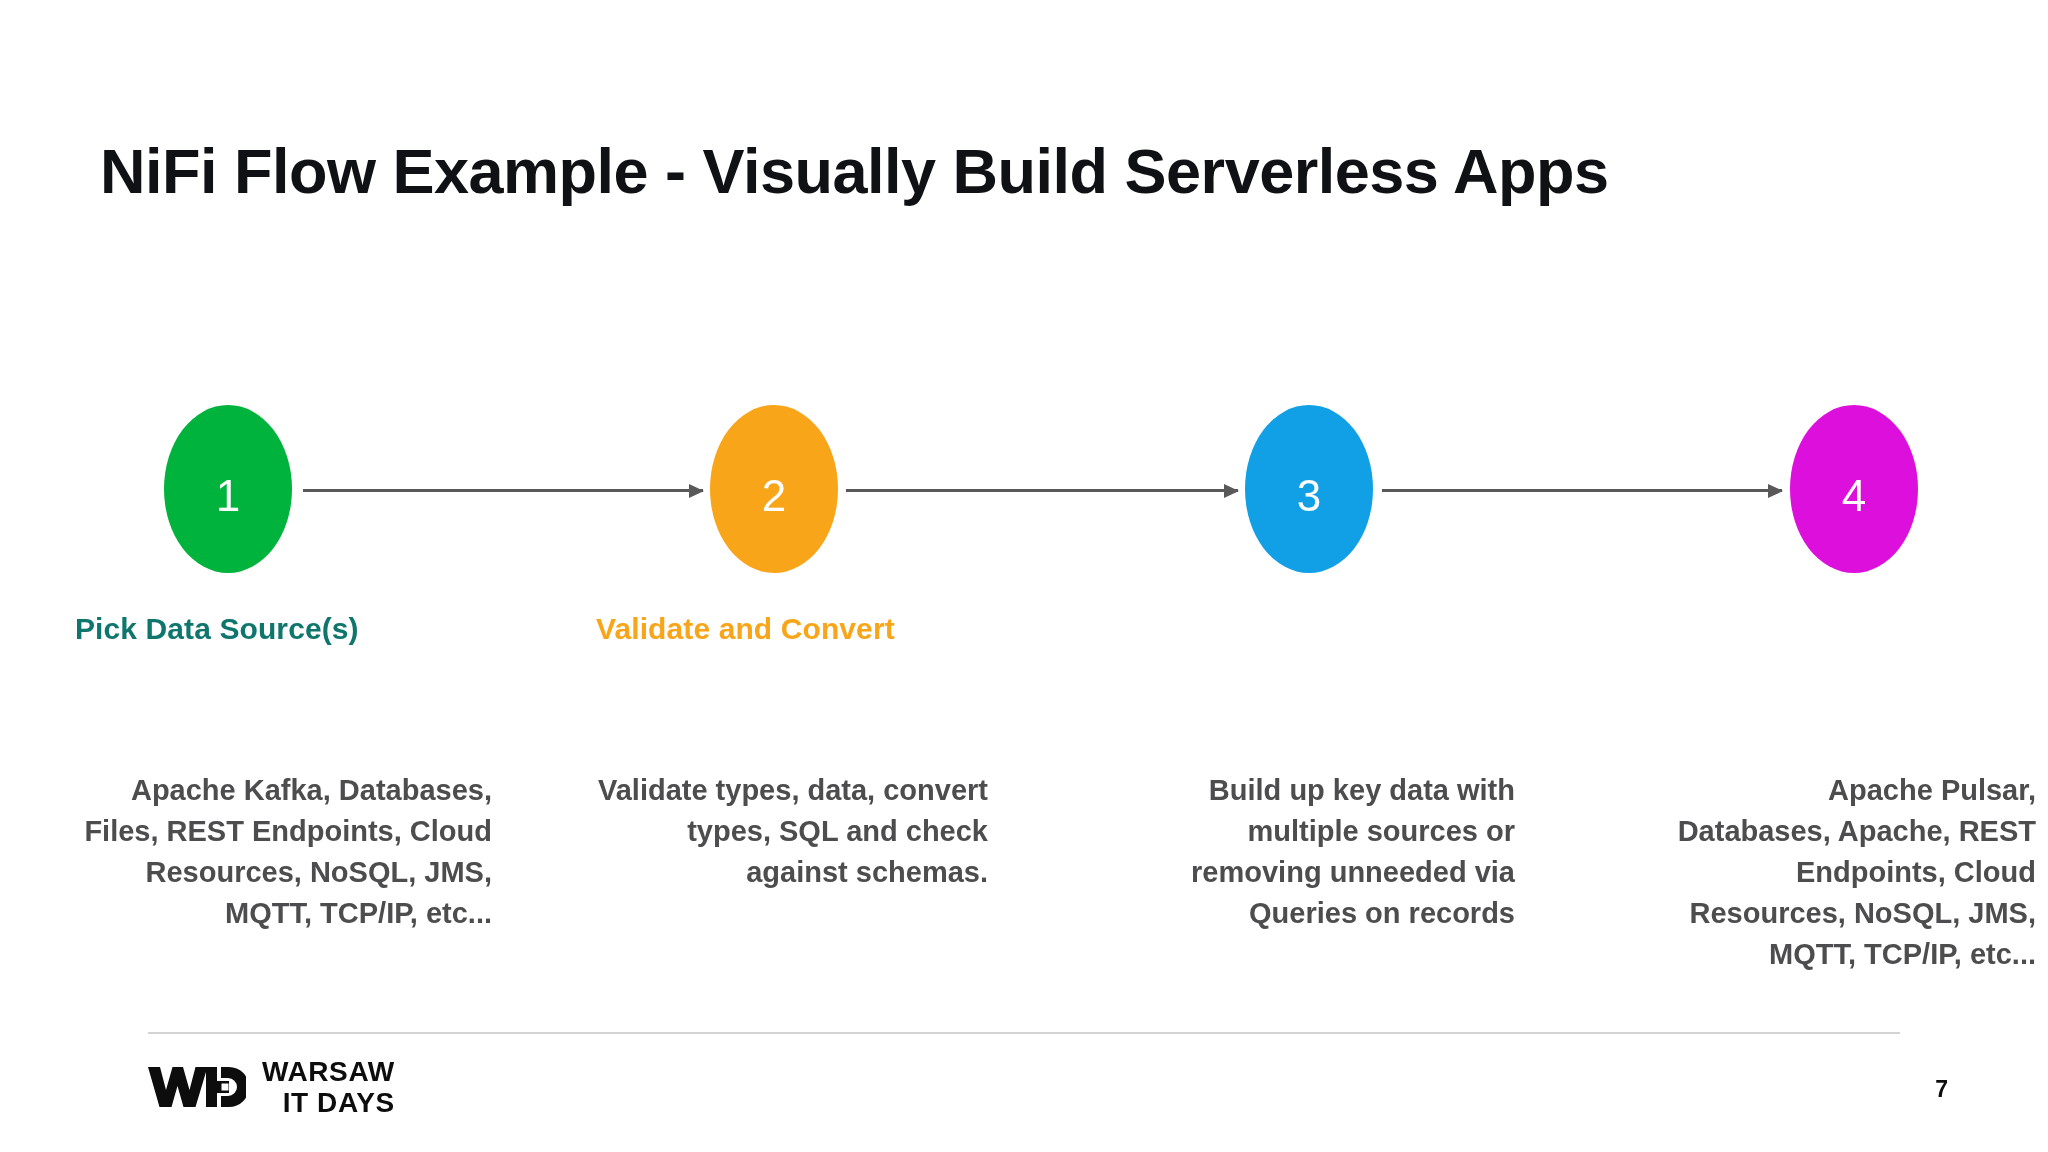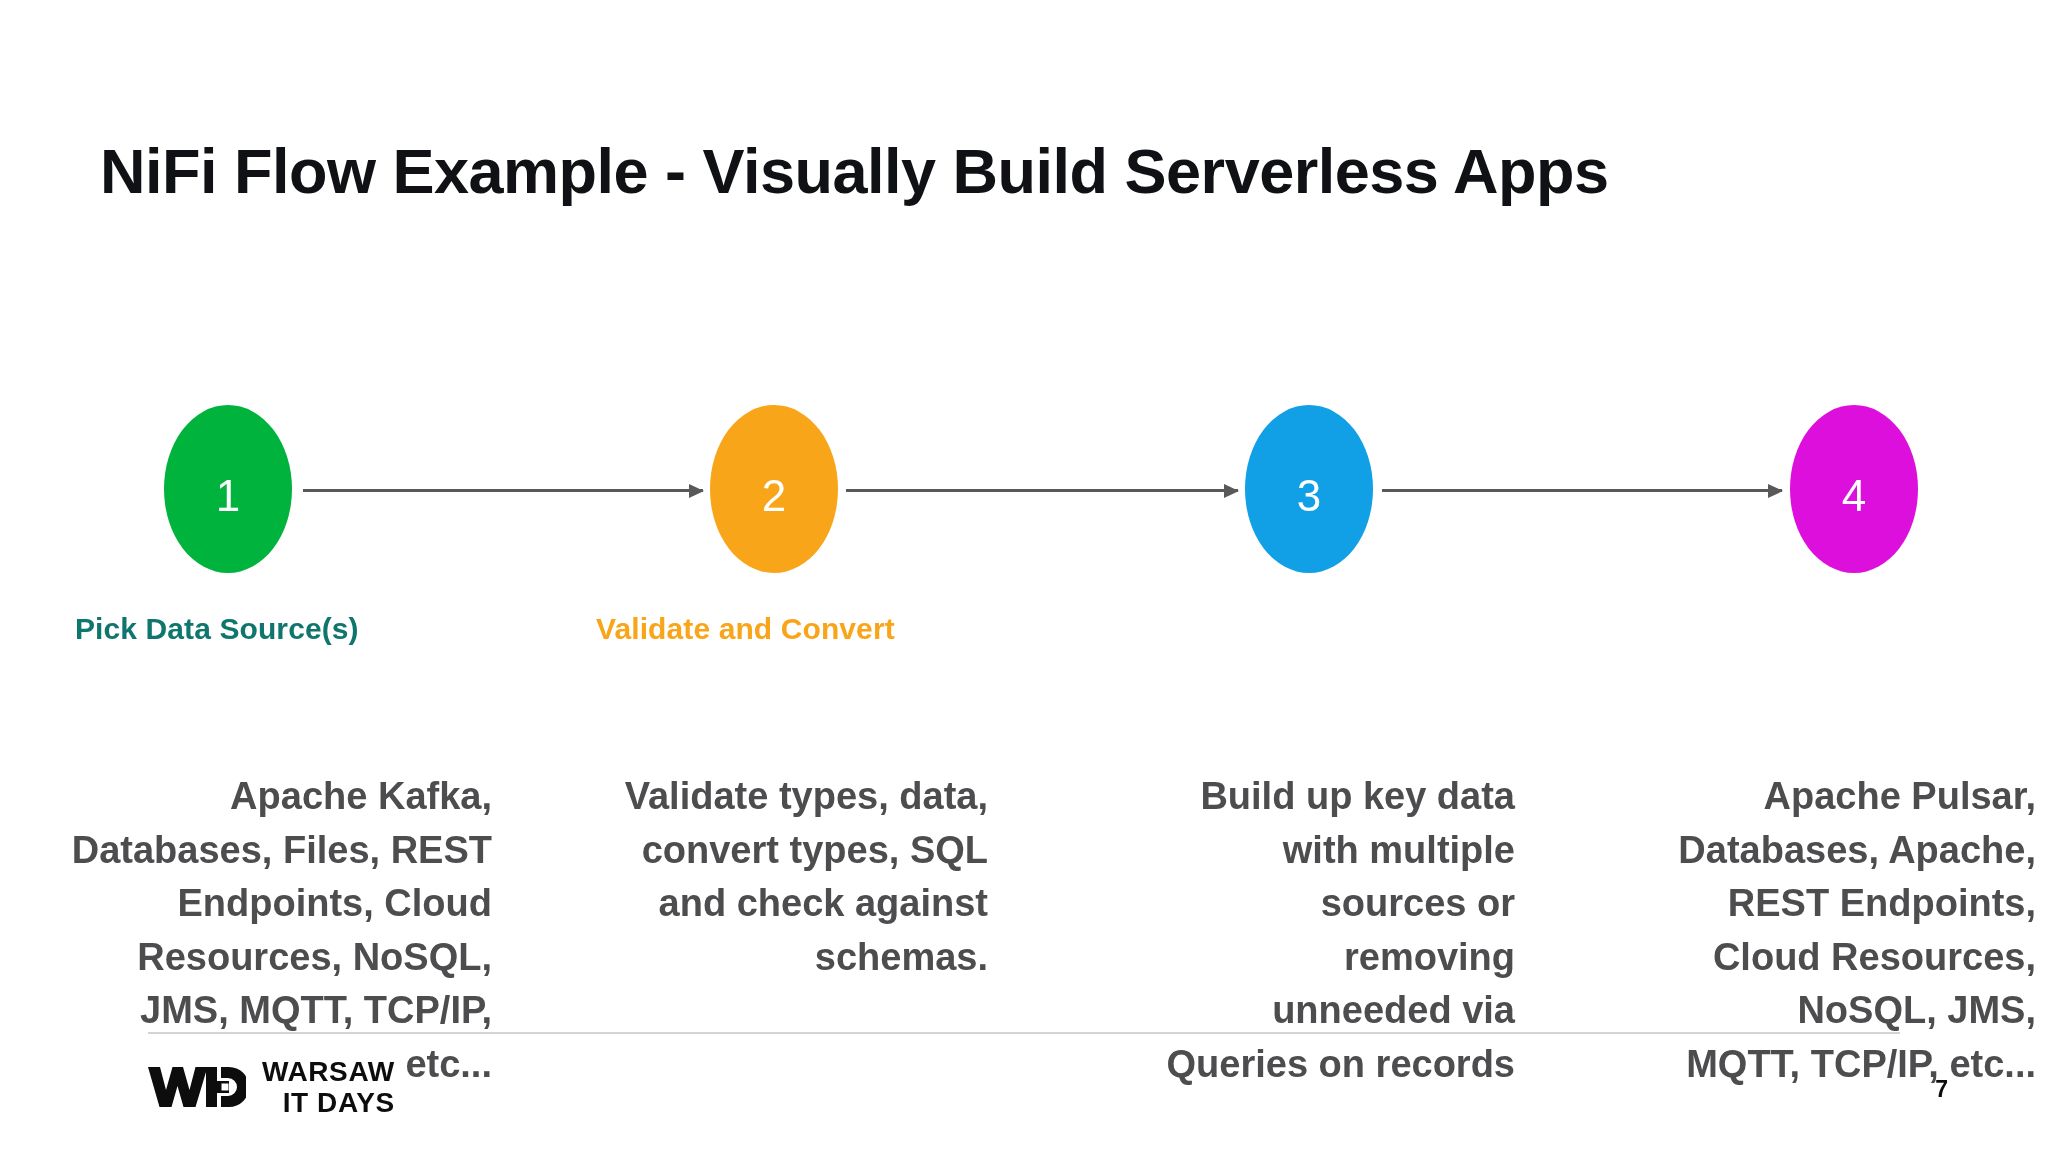--- a/index.html
+++ b/index.html
@@ -106,21 +106,21 @@
   }
   .label-1 { left: 75px; }
   .label-2 { left: 560px; margin-left: 36px; }
   .label-3 { left: 1168px; }
   .label-4 { left: 1681px; }
 
   
   .body-col {
     position: absolute;
     top: 770px;
-    font-size: 38px;
+    font-size: 29px;
     font-weight: 700;
     color: #4d4d4f;
     line-height: 1.41;
   }
   .col-1 { left: 62px; width: 430px; }
   .col-2 { left: 588px; width: 400px; }
   .col-3 { left: 1165px; width: 350px; }
   .col-4 { left: 1676px; width: 360px; }
 
   

